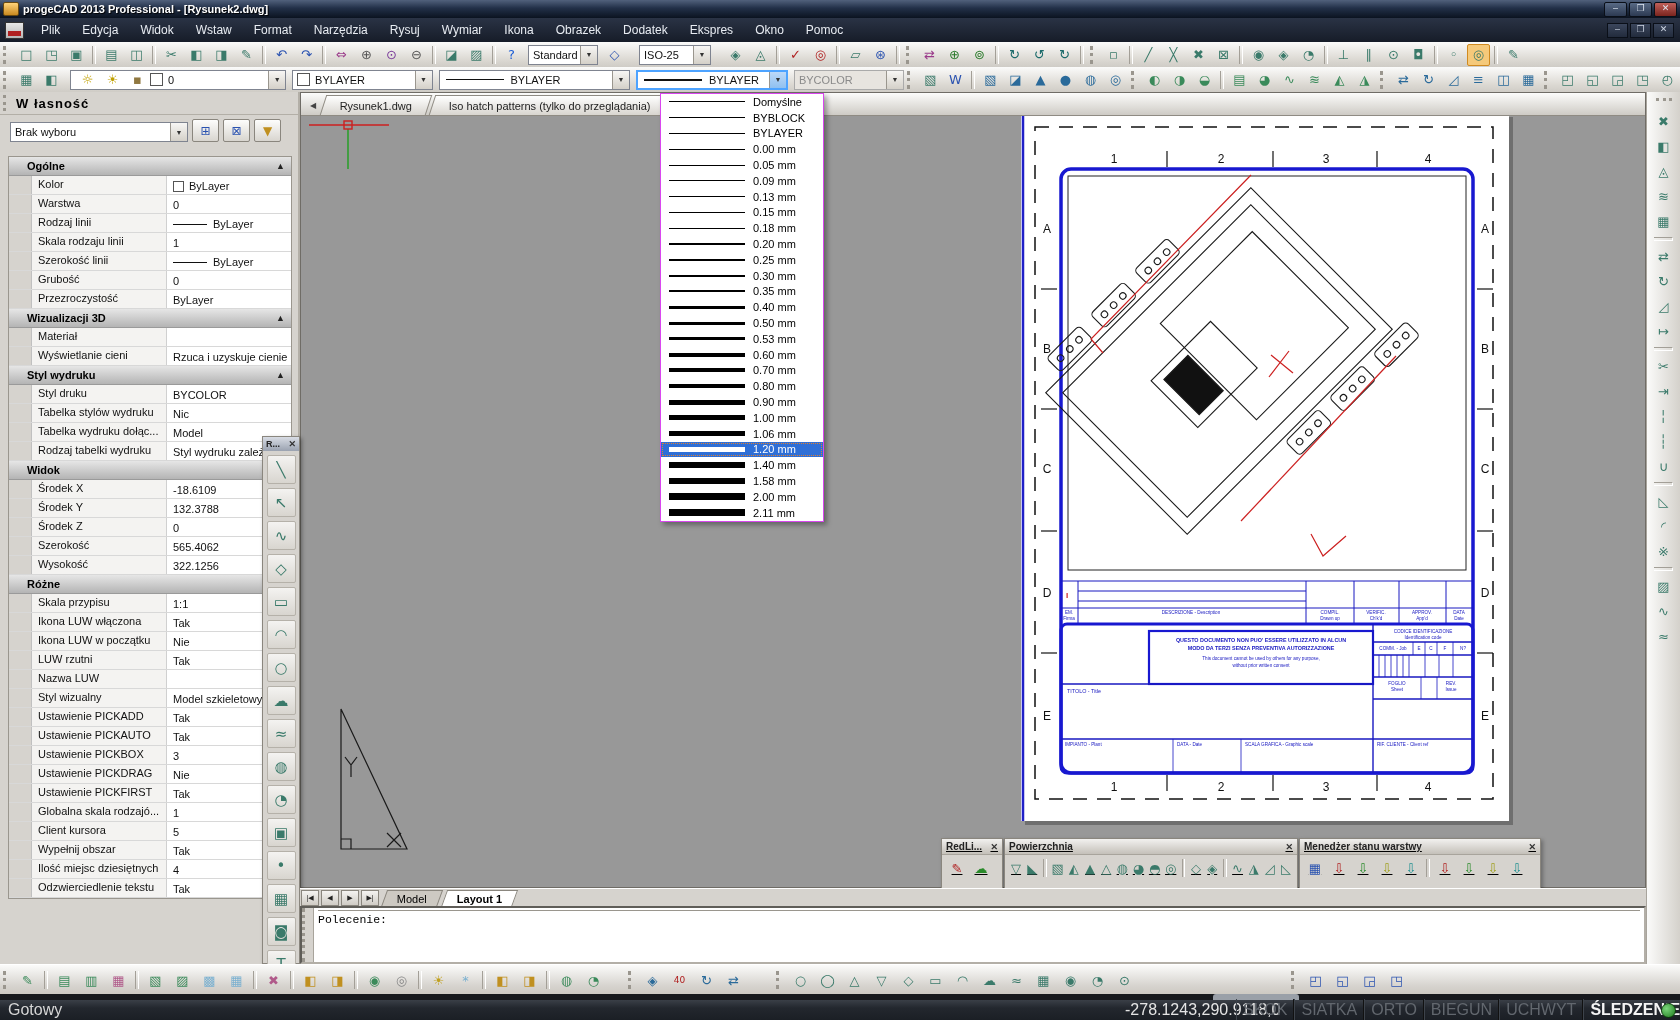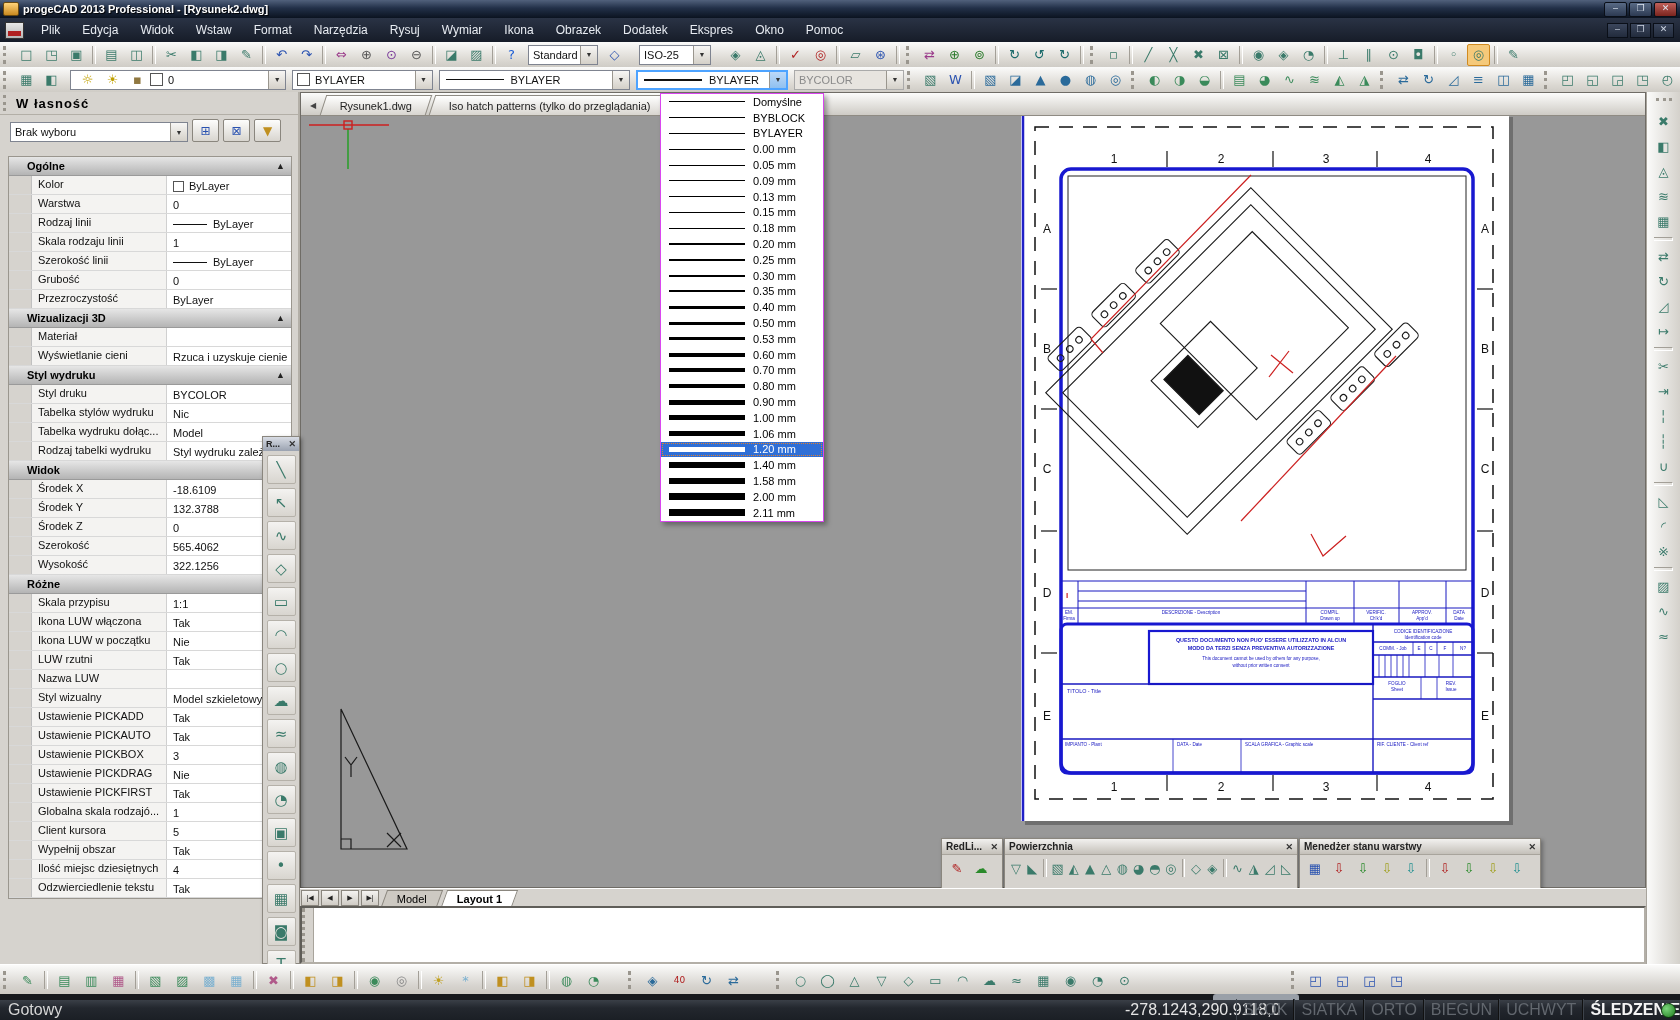--- a/index.html
+++ b/index.html
@@ -63,21 +63,21 @@
   #rtb .tbtn{width:22px;height:21px;margin:1px 0;color:#3a7a6a;}
   #rtb .tsep{width:18px;height:2px;margin:3px 0;border-left:none;border-top:1px solid #a39f97;border-bottom:1px solid #fff;}
   #rtb .tgrip{width:16px;height:4px;border-left:none;border-top:3px dotted #9a968e;margin-bottom:4px;}
   
   #rysuj{left:262px;top:436px;width:36px;height:526px;background:#d6d3ce;border:1px solid #8a867e;box-shadow:2px 2px 4px rgba(0,0,0,.35);}
   #rysuj .ftitle{height:14px;background:linear-gradient(#d8dce4,#9aa2b0);display:flex;align-items:center;font-size:9px;font-weight:bold;color:#222;padding:0 3px;justify-content:space-between;}
   #rysuj .fx{font-size:9px;color:#333;}
   #rysuj .fbody{display:flex;flex-direction:column;align-items:center;padding-top:2px;}
   #rysuj .tbtn{width:27px;height:27px;margin:2px 0;background:linear-gradient(#f4f3f1,#d8d5cf);border:1px solid #b5b1a9;font-size:15px;}
   
-  .fpanel{top:838px;height:52px;background:#d6d3ce;border:1px solid #8a867e;box-shadow:2px 2px 4px rgba(0,0,0,.3);}
+  .fpanel{top:838px;height:52px;background:#d6d3ce;border:1px solid #8a867e;box-shadow:2px 2px 4px rgba(0,0,0,.3);text-decoration:underline;}
   .fpanel .ftitle{height:15px;background:linear-gradient(#f2f1ef,#c4c0b9);border-bottom:1px solid #a8a49c;display:flex;align-items:center;justify-content:space-between;padding:0 4px;font-size:10px;font-weight:bold;color:#222;}
   .fpanel .fx{font-size:9px;color:#333;}
   .fpanel .fbody{display:flex;align-items:center;padding:2px 3px;}
   .fpanel .tbtn{width:20px;height:20px;font-size:13px;}
   #p-redli{left:941px;width:60px;}
   #p-pow{left:1004px;width:292px;}
   #p-men{left:1299px;width:240px;}
   
   #mltabs{left:300px;top:888px;width:1346px;height:18px;background:#d6d3ce;border-top:1px solid #fff;display:flex;align-items:center;}
   .mlnav{width:16px;height:14px;margin:0 1px;background:linear-gradient(#f4f3f1,#d0ccc5);border:1px solid #8a867e;font-size:7px;display:flex;align-items:center;justify-content:center;color:#222;}
@@ -917,20 +917,21 @@
           <span>Layout 1</span>
         </div>
       </span>
   </div>
 
   <div id="cmd" class="abs">
     <div class="cgrip"></div>
     <div class="clines">
       <div id="cmd-hist">
         </div>
+      <div class="cprompt">Polecenie:</div>
     </div>
   </div>
 
   <div id="btb" class="abs">
     <span style="display:flex;align-items:center">
         <span class="tgrip"></span>
         <span class="tbtn" style="color: rgb(58, 138, 90);">✎</span>
         <span class="tsep"></span>
         <span class="tbtn" style="color: rgb(58, 138, 90);">▤</span>
         <span class="tbtn" style="color: rgb(58, 138, 90);">▥</span>

